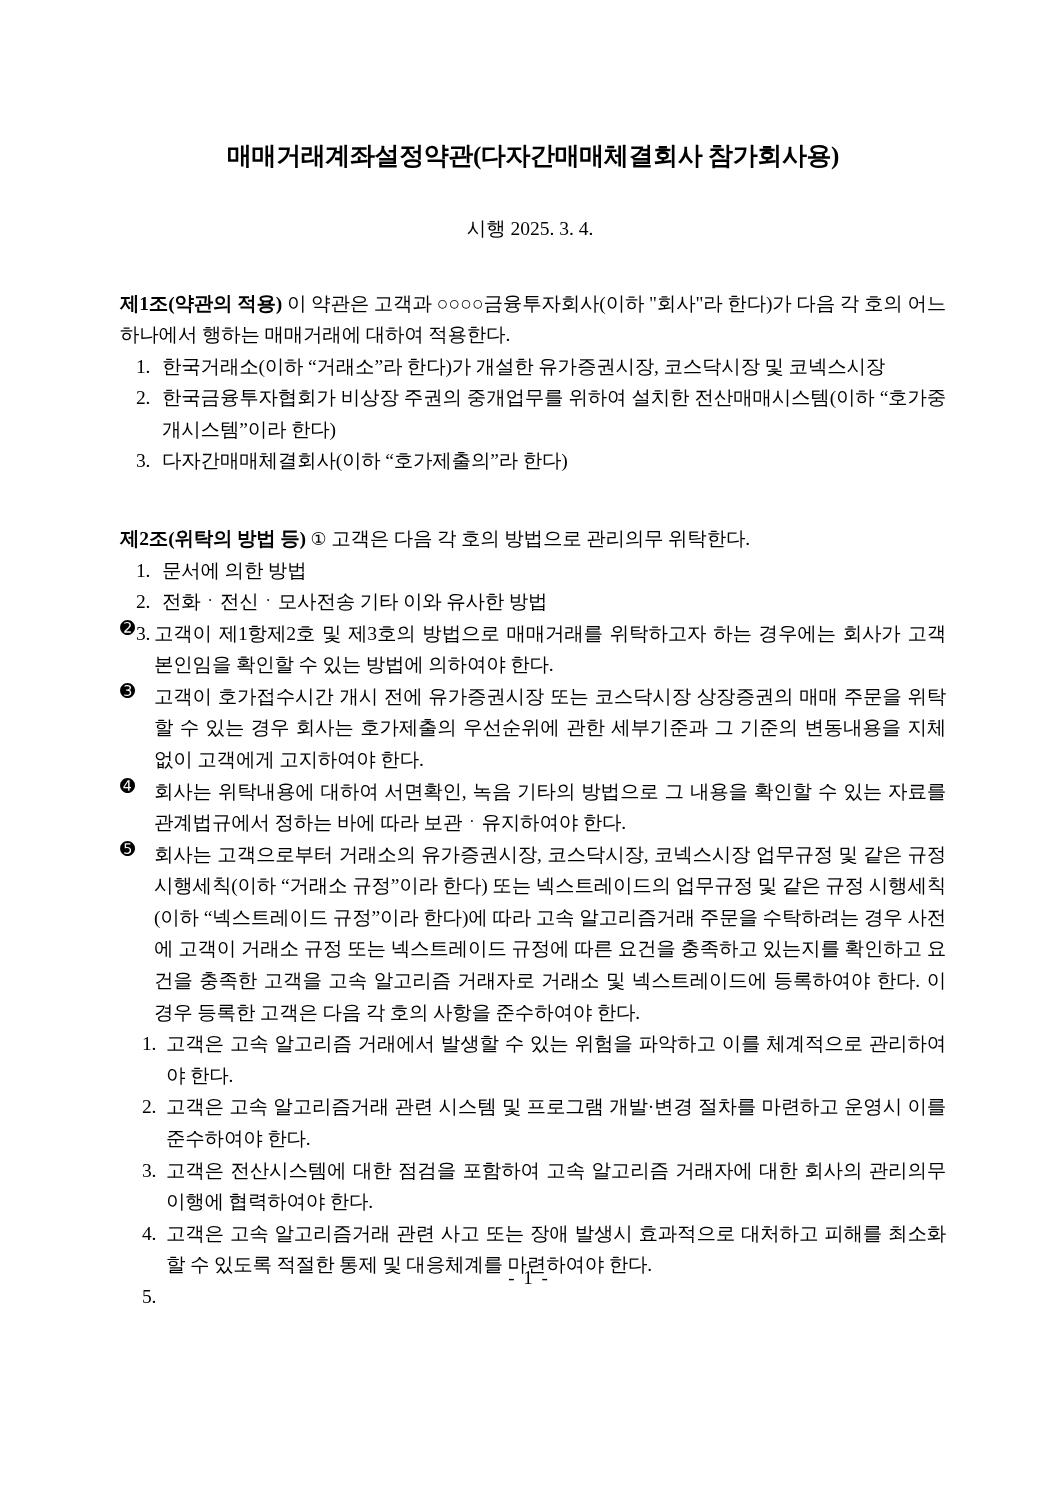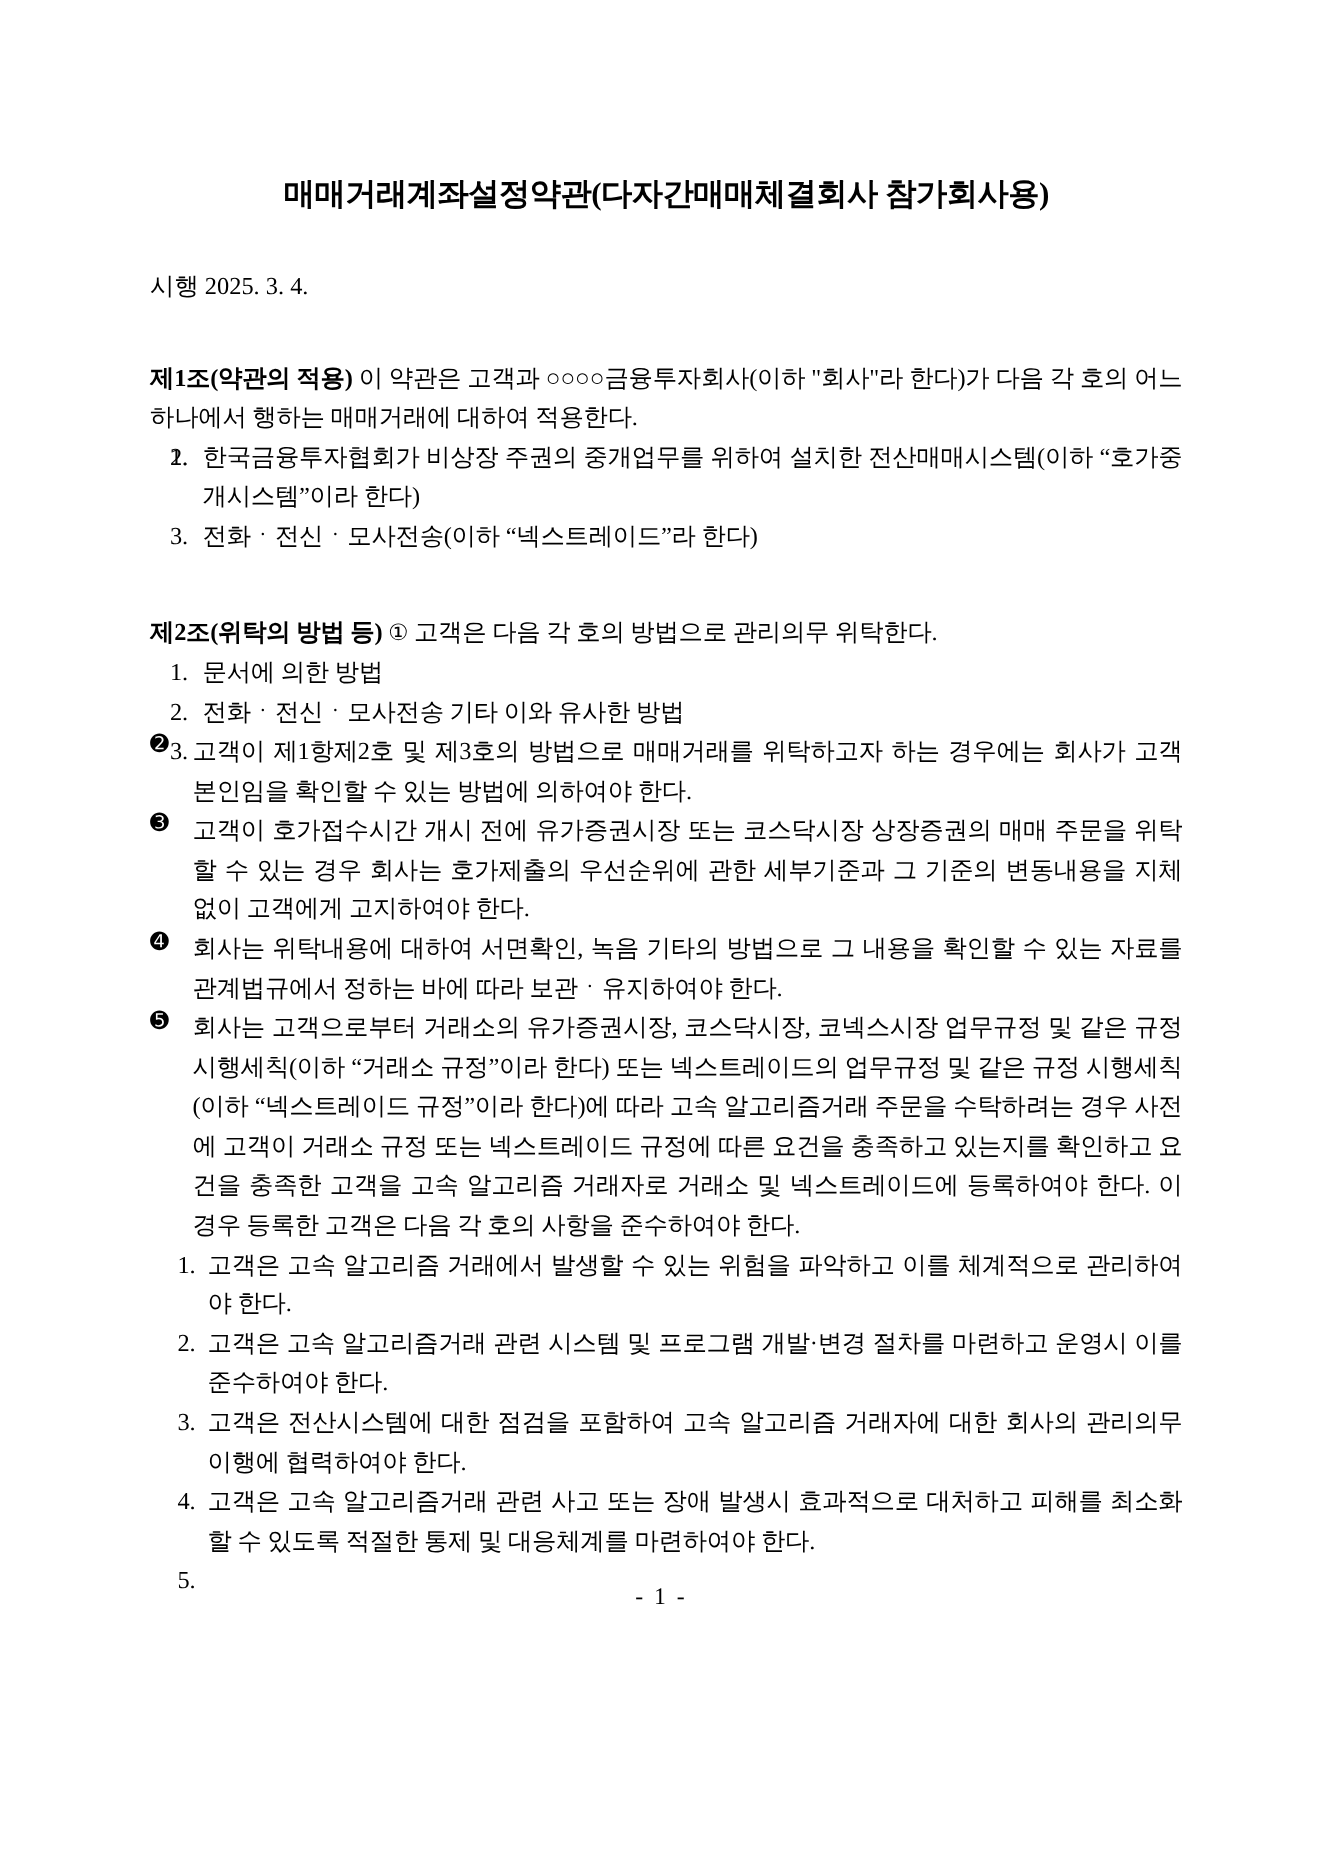--- a/index.html
+++ b/index.html
@@ -19,21 +19,21 @@
   }
   .doc-title {
     text-align: center;
     font-size: 25px;
     font-weight: bold;
     letter-spacing: -0.4px;
     margin: 0 0 6px 0;
     line-height: 1.3;
   }
   .effective-date {
-    text-align: left;
+    text-align: center;
     font-size: 19.5px;
     margin: 42px 6px 0 0;
     letter-spacing: 0px;
   }
   .article {
     margin-top: 46px;
   }
   .para {
     font-size: 19.5px;
     line-height: 1.62;
@@ -105,23 +105,23 @@
 
 <div class="page">
 
   <h1 class="doc-title">매매거래계좌설정약관(다자간매매체결회사 참가회사용)</h1>
 
   <div class="effective-date">시행 2025. 3. 4.</div>
 
   <div class="article">
     <p class="para"><span class="art-label">제1조(약관의 적용)</span><span> 이 약관은 고객과 ○○○○금융투자회사(이하 "회사"라 한다)가 다음 각 호의 어느 하나에서 행하는 매매거래에 대하여 적용한다.</span></p>
     <ol class="items">
-      <li class="item"><span class="num">1.</span></li>
+      <li class="item"><span class="num">1.</span><span>한국거래소(이하 “거래소”라 한다)가 개설한 유가증권시장, 코스닥시장 및 코넥스시장</span></li>
       <li class="item"><span class="num">2.</span><span>한국금융투자협회가 비상장 주권의 중개업무를 위하여 설치한 전산매매시스템(이하 “호가중개시스템”이라 한다)</span></li>
-      <li class="item"><span class="num">3.</span><span>전화ㆍ전신ㆍ모사전송(이하 “넥스트레이드”라 한다)</span></li>
+      <li class="item"><span class="num">3.</span><span>다자간매매체결회사(이하 “호가제출의”라 한다)</span></li>
     </ol>
   </div>
 
   <div class="article">
     <p class="para"><span class="art-label">제2조(위탁의 방법 등)</span>&nbsp;<span class="circ">①</span><span> 고객은 다음 각 호의 방법으로 관리의무 위탁한다.</span></p>
     <ol class="items">
       <li class="item"><span class="num">1.</span><span>문서에 의한 방법</span></li>
       <li class="item"><span class="num">2.</span><span>전화ㆍ전신ㆍ모사전송 기타 이와 유사한 방법</span></li>
       <li class="item"><span class="num">3.</span></li>
     </ol>

